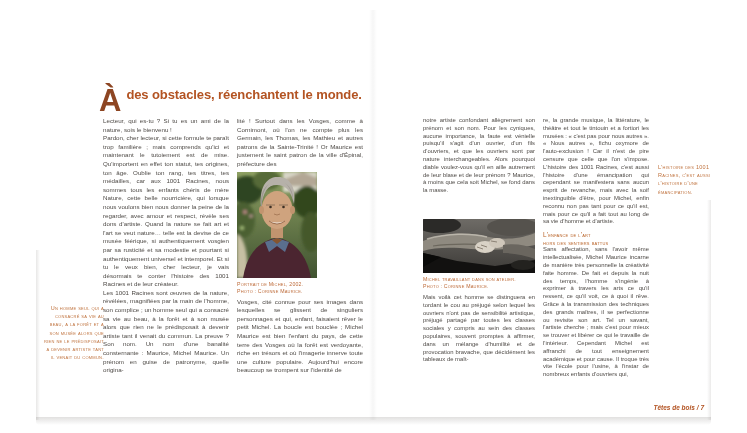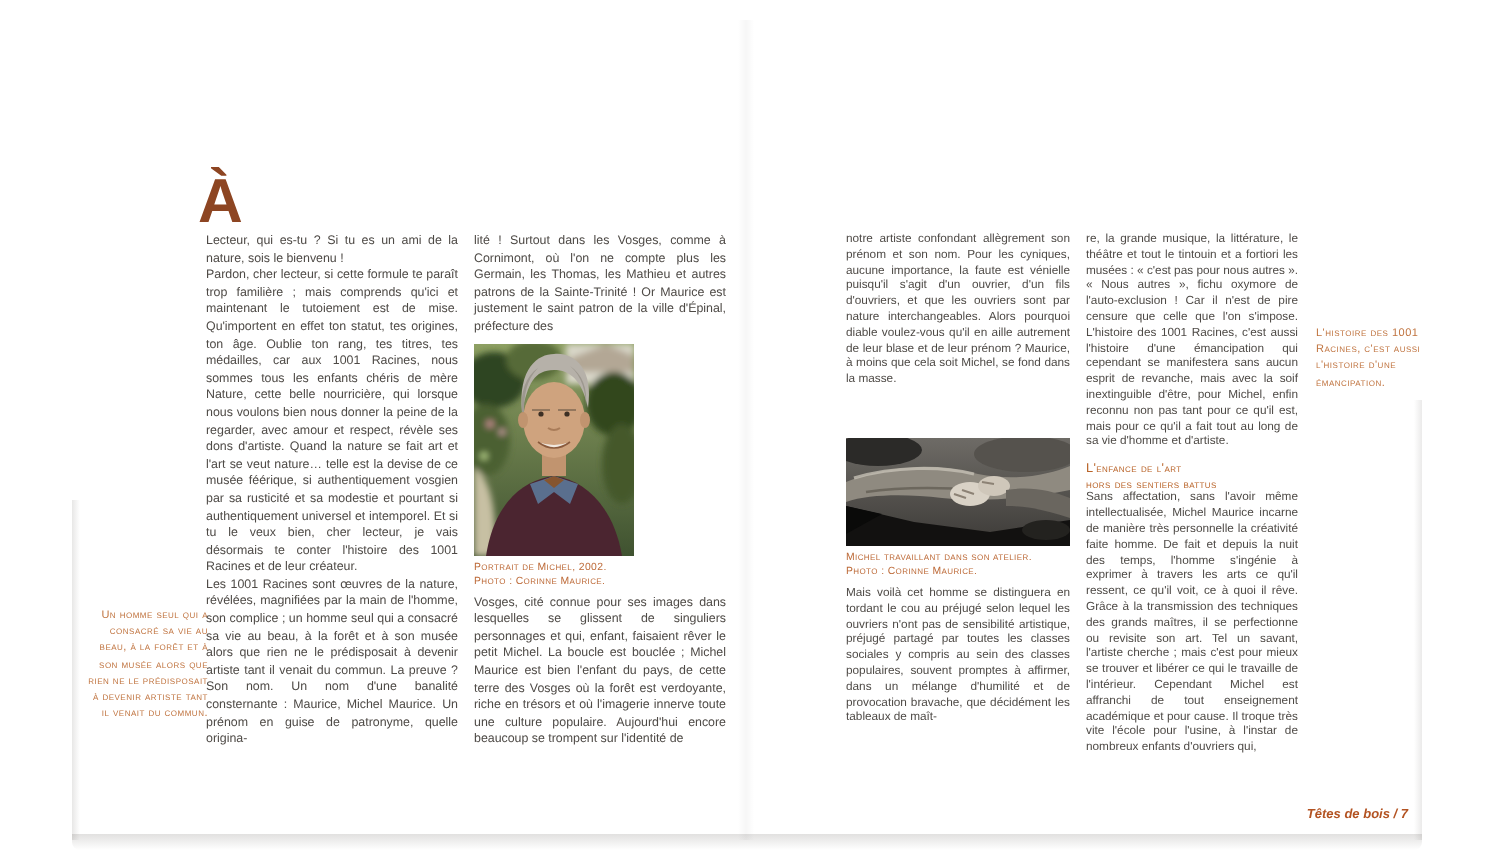--- a/index.html
+++ b/index.html
@@ -58,20 +58,21 @@
 <div class="stage">
 
   <div class="edge-bottom"></div>
   <div class="edge-left"></div>
   <div class="edge-right"></div>
   <div class="gutter"></div>
 
   <div class="title-block">
     <span class="dropcap">À</span>
     <span class="title-lines">
+      <span class="title-line" style="display:block">des obstacles, réenchantent le monde.</span>
     </span>
   </div>
 
   <div class="margin-quote quote-left">Un homme seul qui a consacré sa vie au beau, à la forêt et à son musée alors que rien ne le prédisposait à devenir artiste tant il venait du commun.</div>
 
   <div class="col col1">
     <p>Lecteur, qui es-tu ? Si tu es un ami de la nature, sois le bienvenu !</p>
     <p>Pardon, cher lecteur, si cette formule te paraît trop familière ; mais comprends qu'ici et maintenant le tutoiement est de mise. Qu'importent en effet ton statut, tes origines, ton âge. Oublie ton rang, tes titres, tes médailles, car aux 1001 Racines, nous sommes tous les enfants chéris de mère Nature, cette belle nourricière, qui lorsque nous voulons bien nous donner la peine de la regarder, avec amour et respect, révèle ses dons d'artiste. Quand la nature se fait art et l'art se veut nature… telle est la devise de ce musée féérique, si authentiquement vosgien par sa rusticité et sa modestie et pourtant si authentiquement universel et intemporel. Et si tu le veux bien, cher lecteur, je vais désormais te conter l'histoire des 1001 Racines et de leur créateur.</p>
     <p>Les 1001 Racines sont œuvres de la nature, révélées, magnifiées par la main de l'homme, son complice ; un homme seul qui a consacré sa vie au beau, à la forêt et à son musée alors que rien ne le prédisposait à devenir artiste tant il venait du commun. La preuve ? Son nom. Un nom d'une banalité consternante : Maurice, Michel Maurice. Un prénom en guise de patronyme, quelle origina-</p>
   </div>

